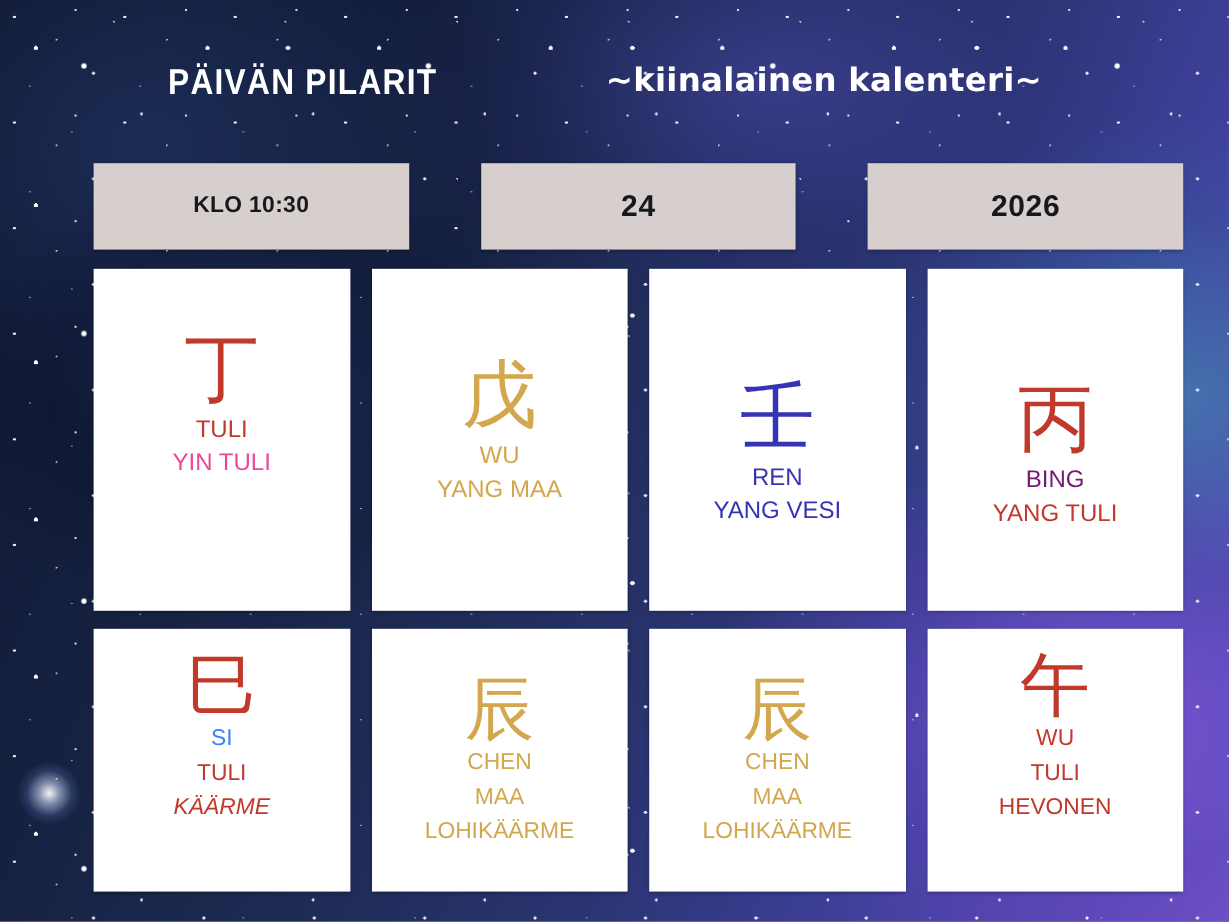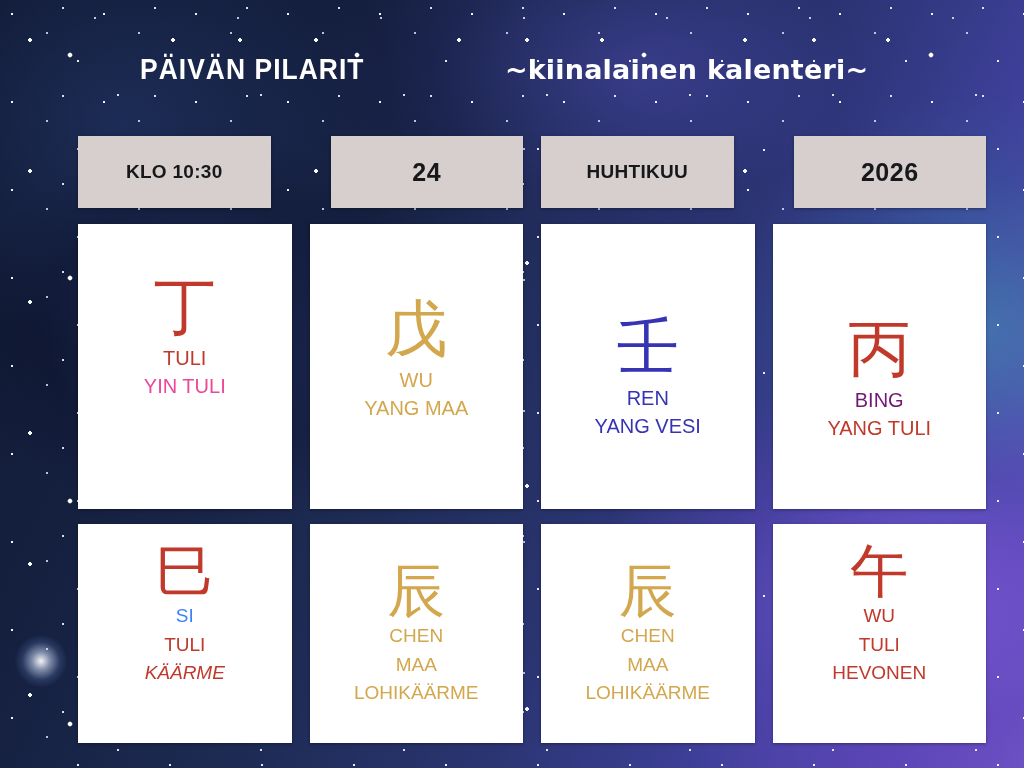--- a/index.html
+++ b/index.html
@@ -57,21 +57,21 @@
       radial-gradient(circle 2.0px at 240px 40px, rgba(255,255,255,.95) 99%, transparent 100%);
     background-size:287px 223px;
   }
 
   
   #title-bar {
     position:absolute;
     left:0; top:52px;
     width:1008px;
     display:flex;
-    align-items:center;
+    align-items:flex-start;
     justify-content:center;
     gap:110px;
     z-index:5;
   }
   #main-title {
     font-family:"Liberation Sans Narrow","Liberation Sans", sans-serif;
     font-weight:bold;
     font-size:30px;
     letter-spacing:1.2px;
     color:#ffffff;
@@ -172,21 +172,20 @@
   <div id="title-bar">
     <div id="main-title">PÄIVÄN PILARIT</div>
     <div id="sub-title">~kiinalainen kalenteri~</div>
   </div>
 
   <div id="grid">
 
     <div class="row header-row">
       <div class="cell header-cell">KLO 10:30</div>
       <div class="cell header-cell big">24</div>
-      <div class="cell header-cell">HUHTIKUU</div>
       <div class="cell header-cell big">2026</div>
     </div>
 
     <div class="row pillar-row">
 
       <div class="cell card">
         <div class="inner">
           <div class="glyph" style="color: rgb(192, 57, 43);">丁</div>
           <div class="label" style="color: rgb(192, 57, 43);">TULI</div>
           <div class="label" style="color: #ec4899;">YIN TULI</div>

